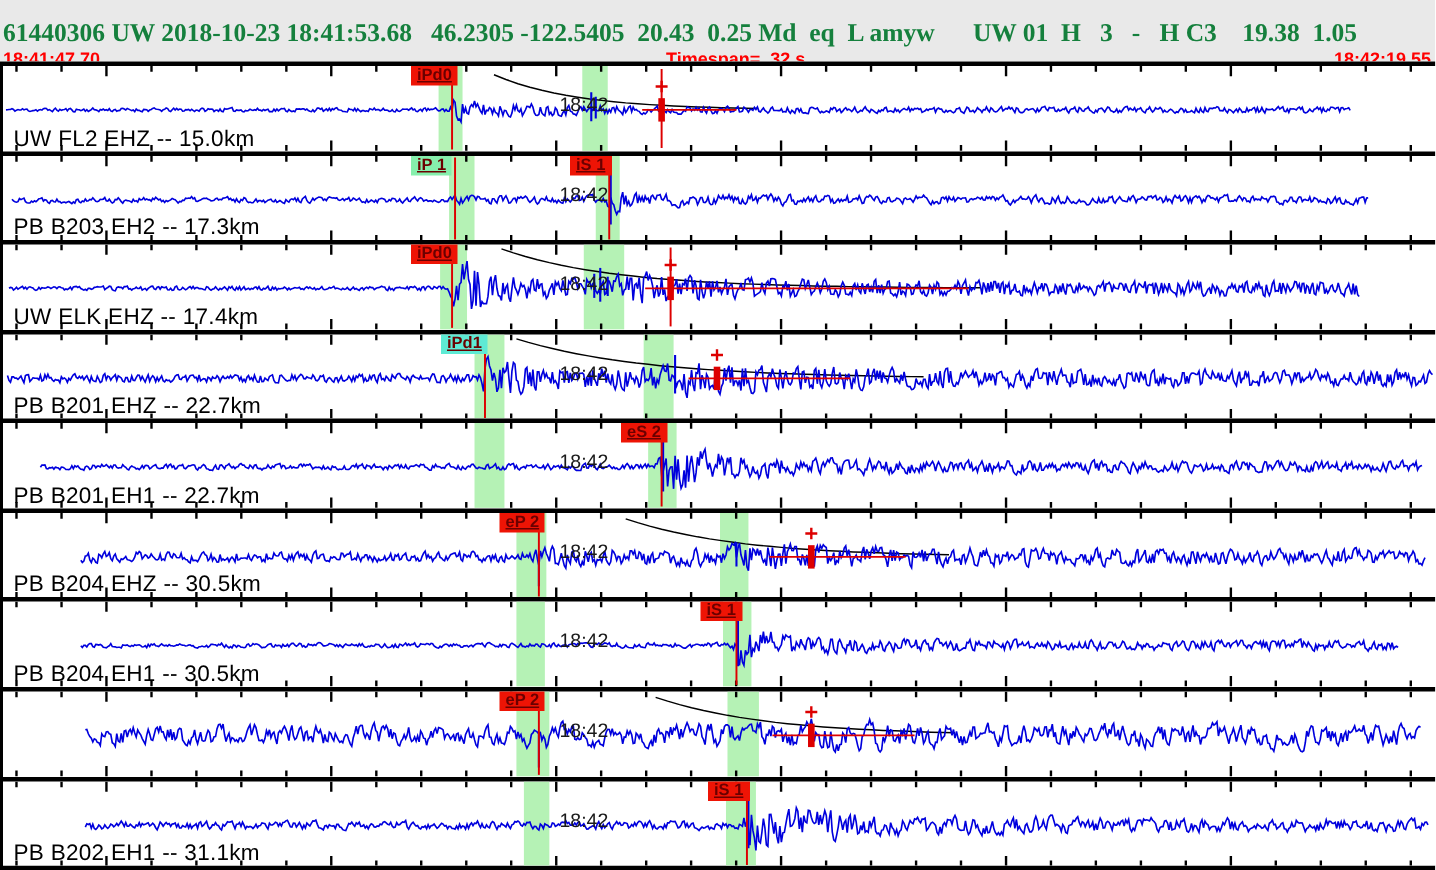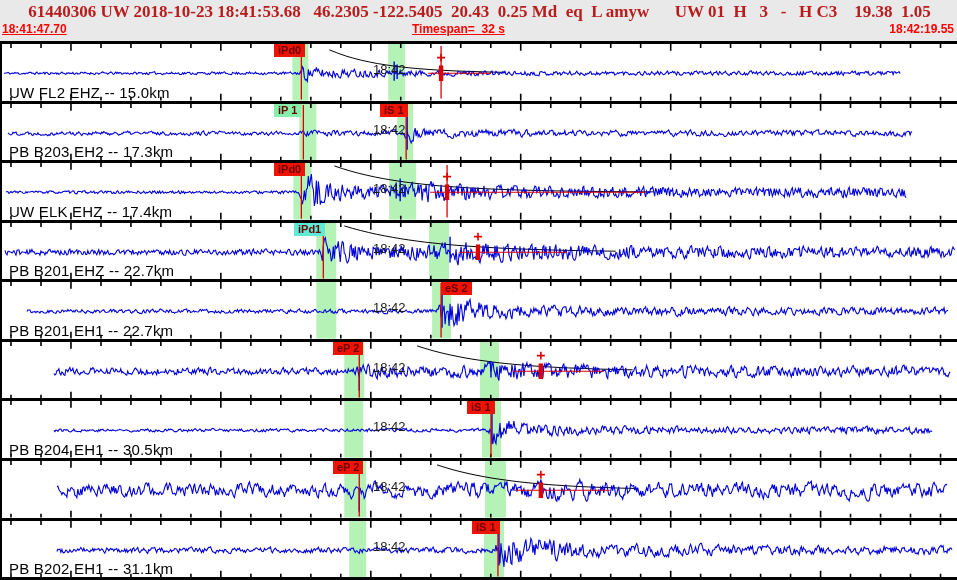--- a/index.html
+++ b/index.html
@@ -1,32 +1,32 @@
 <!DOCTYPE html>
 <html><head>
 <meta charset="utf-8">
 <style>
   html,body{margin:0;padding:0;background:#fff;}
   #app{position:relative;width:957px;height:580px;background:#ffffff;overflow:hidden;
        font-family:"Liberation Sans",sans-serif;}
   #header{position:absolute;top:0;left:0;right:0;height:41px;background:#e9e9e9;}
-  #event-line{white-space:pre;color:#b91c1c;font:bold 17px "Liberation Serif",serif;
-              padding:1px 0 0 2px;line-height:21px;overflow:hidden;text-align:center;}
+  #event-line{white-space:pre;color:#15803d;font:bold 17px "Liberation Serif",serif;
+              padding:11px 0 0 2px;line-height:21px;overflow:hidden;}
   #time-row{position:relative;height:18px;color:#ff0000;font:bold 12px "Liberation Sans",sans-serif;}
   #window-start{position:absolute;left:2px;top:0;text-decoration:underline;}
-  #timespan{position:absolute;left:412px;top:0;white-space:pre;text-decoration:underline;}
+  #timespan{position:absolute;left:444px;top:0;white-space:pre;text-decoration:underline;}
   #window-end{position:absolute;right:3px;top:0;}
   #traces{position:absolute;top:41px;left:0;right:0;bottom:0;display:flex;flex-direction:column;
           border-left:2px solid #000;border-bottom:3px solid #000;box-sizing:border-box;background:#fff;}
   .panel{position:relative;flex:1;border-top:3px solid #000;box-sizing:border-box;background:#fff;}
   .trace-svg{position:absolute;left:0;top:0;width:100%;height:100%;display:block;}
   .minute-label{position:absolute;top:18px;color:#1a1a1a;font:13px "Liberation Sans",sans-serif;
                 z-index:2;white-space:pre;}
   .pick-label{position:absolute;top:0;height:13px;line-height:13px;padding:0 4px;z-index:3;
-              font:bold 11px "Liberation Sans",sans-serif;white-space:pre;}
+              font:bold 11px "Liberation Sans",sans-serif;white-space:pre;text-decoration:underline;}
   .sta-label{position:absolute;bottom:0;left:7px;color:#000;z-index:2;
              font:15px "Liberation Sans",sans-serif;letter-spacing:.2px;white-space:pre;text-align:right;}
 </style>
 </head>
 <body>
 
 <div id="app">
   <div id="header">
     <div id="event-line">61440306 UW 2018-10-23 18:41:53.68   46.2305 -122.5405  20.43  0.25 Md  eq  L amyw      UW 01  H   3   -   H C3    19.38  1.05</div>
     <div id="time-row">
@@ -116,41 +116,42 @@
       <div class="panel">
         <svg class="trace-svg" viewBox="0 0 957 58" preserveAspectRatio="none">
           <rect x="315" y="0" width="20" height="58" fill="#b5f2b5"></rect>
           <rect x="431" y="0" width="19" height="58" fill="#b5f2b5"></rect>
           <path d="M9.0 0V4M9.0 54V58M39.1 0V4M39.1 54V58M69.1 0V7M69.1 51V58M99.2 0V4M99.2 54V58M129.2 0V4M129.2 54V58M159.2 0V4M159.2 54V58M189.3 0V4M189.3 54V58M219.3 0V7M219.3 51V58M249.4 0V4M249.4 54V58M279.4 0V4M279.4 54V58M309.5 0V4M309.5 54V58M339.5 0V4M339.5 54V58M369.6 0V7M369.6 51V58M399.6 0V4M399.6 54V58M429.7 0V4M429.7 54V58M459.7 0V4M459.7 54V58M489.8 0V4M489.8 54V58M519.8 0V7M519.8 51V58M549.9 0V4M549.9 54V58M579.9 0V4M579.9 54V58M610.0 0V4M610.0 54V58M640.0 0V4M640.0 54V58M670.1 0V7M670.1 51V58M700.1 0V4M700.1 54V58M730.1 0V4M730.1 54V58M760.2 0V4M760.2 54V58M790.2 0V4M790.2 54V58M820.3 0V7M820.3 51V58M850.3 0V4M850.3 54V58M880.4 0V4M880.4 54V58M910.4 0V4M910.4 54V58M940.5 0V4M940.5 54V58" stroke="#000" stroke-width="1.6" fill="none"></path>
           <polyline points="25,30.2 26,28.8 27,28.8 28,28.7 29,31.1 30,31.4 31,30.5 32,30.7 33,30.2 34,31.5 35,30.2 36,30.5 37,30.7 38,31.9 39,30.1 40,30.3 41,30.8 42,31.8 43,31.8 44,31.9 45,31.3 46,29.2 47,31.2 48,29.2 49,30.0 50,29.3 51,30.7 52,31.6 53,31.7 54,32.3 55,30.0 56,29.5 57,30.1 58,31.7 59,31.2 60,28.9 61,29.0 62,30.7 63,29.5 64,29.5 65,30.2 66,28.3 67,29.6 68,29.4 69,28.4 70,29.5 71,30.6 72,29.3 73,30.8 74,28.7 75,28.7 76,30.4 77,30.8 78,30.6 79,30.6 80,28.5 81,29.6 82,30.3 83,31.6 84,32.1 85,30.2 86,29.4 87,30.0 88,30.4 89,31.4 90,31.0 91,31.9 92,30.7 93,29.1 94,30.8 95,29.1 96,29.0 97,29.3 98,31.3 99,30.7 100,29.6 101,29.0 102,28.5 103,30.6 104,31.1 105,31.2 106,30.7 107,30.8 108,29.1 109,28.2 110,30.5 111,28.8 112,28.1 113,30.3 114,29.3 115,31.4 116,31.1 117,29.5 118,28.9 119,29.1 120,28.4 121,30.9 122,31.3 123,30.2 124,29.2 125,29.4 126,28.9 127,28.6 128,28.9 129,31.3 130,32.1 131,30.4 132,30.7 133,29.2 134,28.4 135,29.3 136,31.3 137,31.4 138,32.2 139,32.2 140,32.5 141,30.3 142,28.9 143,31.4 144,31.7 145,28.8 146,28.6 147,29.9 148,31.2 149,29.2 150,28.8 151,27.9 152,29.6 153,30.7 154,29.7 155,31.2 156,30.1 157,29.9 158,28.2 159,27.7 160,28.8 161,28.8 162,30.2 163,30.6 164,31.1 165,28.8 166,29.7 167,31.1 168,28.9 169,28.6 170,30.8 171,31.2 172,31.0 173,32.1 174,31.0 175,31.0 176,30.7 177,28.7 178,30.3 179,31.1 180,29.5 181,30.3 182,28.7 183,28.3 184,28.0 185,27.7 186,30.7 187,29.0 188,29.3 189,31.3 190,30.8 191,30.6 192,29.3 193,30.8 194,30.1 195,30.5 196,30.7 197,30.6 198,28.6 199,28.1 200,29.7 201,28.2 202,29.3 203,28.5 204,28.8 205,28.0 206,29.6 207,31.4 208,30.5 209,30.2 210,30.4 211,30.2 212,30.6 213,31.7 214,29.4 215,31.4 216,31.1 217,30.1 218,31.3 219,32.0 220,29.4 221,30.3 222,30.0 223,31.4 224,32.0 225,31.5 226,31.8 227,31.4 228,29.4 229,31.6 230,31.8 231,31.8 232,31.1 233,29.5 234,29.0 235,30.0 236,28.2 237,30.9 238,29.1 239,29.1 240,28.0 241,30.4 242,31.2 243,28.8 244,29.4 245,29.4 246,31.1 247,29.6 248,28.2 249,30.3 250,30.0 251,30.2 252,29.7 253,30.4 254,31.9 255,30.3 256,30.1 257,31.7 258,29.1 259,29.9 260,31.0 261,29.8 262,28.7 263,29.2 264,28.4 265,30.9 266,28.7 267,30.5 268,30.7 269,28.7 270,30.9 271,31.4 272,29.7 273,29.4 274,29.6 275,29.2 276,28.5 277,29.2 278,29.9 279,28.2 280,28.7 281,28.3 282,30.2 283,30.4 284,31.4 285,32.2 286,32.3 287,29.3 288,30.5 289,28.3 290,29.8 291,29.7 292,30.0 293,31.0 294,30.4 295,31.0 296,29.1 297,28.3 298,27.6 299,29.8 300,30.0 301,30.1 302,30.9 303,31.5 304,29.2 305,31.3 306,32.0 307,29.9 308,31.0 309,31.6 310,30.1 311,29.4 312,30.0 313,28.3 314,28.1 315,29.4 316,30.8 317,31.1 318,30.2 319,30.6 320,30.8 321,31.2 322,31.5 323,29.0 324,28.4 325,31.1 326,30.4 327,30.1 328,29.0 329,27.9 330,31.1 331,30.2 332,31.9 333,31.9 334,30.1 335,31.9 336,31.3 337,28.9 338,27.9 339,28.8 340,28.0 341,27.7 342,30.9 343,29.1 344,31.3 345,32.1 346,30.7 347,30.3 348,29.8 349,30.9 350,28.9 351,29.2 352,29.1 353,28.7 354,30.3 355,29.7 356,28.7 357,30.0 358,30.5 359,30.7 360,30.4 361,29.0 362,31.4 363,29.7 364,28.1 365,30.0 366,31.9 367,31.0 368,29.4 369,30.1 370,29.5 371,29.1 372,30.8 373,28.8 374,30.5 375,30.8 376,31.2 377,32.0 378,29.8 379,30.8 380,29.5 381,29.9 382,31.6 383,32.4 384,32.3 385,32.5 386,32.5 387,29.3 388,28.2 389,27.5 390,30.7 391,30.8 392,28.5 393,29.6 394,28.7 395,28.7 396,31.1 397,31.9 398,30.0 399,28.2 400,30.8 401,31.2 402,30.5 403,30.0 404,29.8 405,28.8 406,30.0 407,31.1 408,30.1 409,31.2 410,30.7 411,31.8 412,31.8 413,30.6 414,29.0 415,30.9 416,28.9 417,27.7 418,29.0 419,31.1 420,29.4 421,31.3 422,30.1 423,28.5 424,28.7 425,30.7 426,28.8 427,30.8 428,29.3 429,28.1 430,30.4 431,28.3 432,29.9 433,29.4 434,29.4 435,30.6 436,27.9 437,28.0 438,24.2 439,23.5 440,35.4 441,33.2 442,28.5 443,24.3 444,43.4 445,32.4 446,30.1 447,30.0 448,45.0 449,22.4 450,38.7 451,24.9 452,38.5 453,44.6 454,42.2 455,32.3 456,44.3 457,22.2 458,40.2 459,28.0 460,22.4 461,30.3 462,40.4 463,34.1 464,23.4 465,29.1 466,19.4 467,24.4 468,20.1 469,17.9 470,26.0 471,31.7 472,27.3 473,31.3 474,36.6 475,31.7 476,28.7 477,30.2 478,21.1 479,28.4 480,23.2 481,25.3 482,35.8 483,29.8 484,23.8 485,27.1 486,23.3 487,34.9 488,35.0 489,37.3 490,35.3 491,35.9 492,33.2 493,23.8 494,27.4 495,25.4 496,30.8 497,29.2 498,33.2 499,36.7 500,34.5 501,29.7 502,33.5 503,34.5 504,32.9 505,37.7 506,35.4 507,30.1 508,29.2 509,27.9 510,34.8 511,37.9 512,29.0 513,27.8 514,29.0 515,27.4 516,30.6 517,25.5 518,28.4 519,34.5 520,25.7 521,30.7 522,30.7 523,33.2 524,30.3 525,32.5 526,34.5 527,33.5 528,35.8 529,33.4 530,28.0 531,30.3 532,31.6 533,26.7 534,29.8 535,27.3 536,29.7 537,28.7 538,32.7 539,30.1 540,32.7 541,26.2 542,25.5 543,24.0 544,27.5 545,32.4 546,34.7 547,29.0 548,26.9 549,29.6 550,27.3 551,25.1 552,26.7 553,23.9 554,23.8 555,27.0 556,27.9 557,28.1 558,33.4 559,30.7 560,35.2 561,28.8 562,26.5 563,25.6 564,25.4 565,25.5 566,31.2 567,30.4 568,29.9 569,27.5 570,25.4 571,31.9 572,31.3 573,32.4 574,33.7 575,35.6 576,31.5 577,32.0 578,27.7 579,24.7 580,28.2 581,32.2 582,29.4 583,31.1 584,28.2 585,26.1 586,26.9 587,30.8 588,29.8 589,31.8 590,26.6 591,31.7 592,34.6 593,30.0 594,34.4 595,33.4 596,31.7 597,27.8 598,32.0 599,27.1 600,29.1 601,30.8 602,31.4 603,34.2 604,34.7 605,29.8 606,34.3 607,28.7 608,32.1 609,33.6 610,30.8 611,31.3 612,33.6 613,29.2 614,32.4 615,28.0 616,30.6 617,26.8 618,28.8 619,29.5 620,27.8 621,26.2 622,28.4 623,32.9 624,28.8 625,26.6 626,28.7 627,31.3 628,33.4 629,30.6 630,33.1 631,33.1 632,30.0 633,26.9 634,27.3 635,31.6 636,28.6 637,28.1 638,31.4 639,27.7 640,27.3 641,30.3 642,31.6 643,27.8 644,26.8 645,25.4 646,30.9 647,27.9 648,32.5 649,31.5 650,30.1 651,33.5 652,29.5 653,28.1 654,26.1 655,29.2 656,33.4 657,29.8 658,33.2 659,27.4 660,30.4 661,33.8 662,29.7 663,30.8 664,29.7 665,27.7 666,32.4 667,30.0 668,30.4 669,31.4 670,29.1 671,25.9 672,26.1 673,29.3 674,29.1 675,33.3 676,34.7 677,35.5 678,33.0 679,33.5 680,34.6 681,28.4 682,32.8 683,31.6 684,31.0 685,26.8 686,26.0 687,27.4 688,32.4 689,27.8 690,31.8 691,32.9 692,31.0 693,26.9 694,32.3 695,32.3 696,30.3 697,29.0 698,30.7 699,28.1 700,30.1 701,27.7 702,30.4 703,29.1 704,32.9 705,31.5 706,32.1 707,29.5 708,28.3 709,29.7 710,27.9 711,30.2 712,27.1 713,29.0 714,30.7 715,28.3 716,29.5 717,27.1 718,27.4 719,30.1 720,27.9 721,31.8 722,32.2 723,29.2 724,32.4 725,34.4 726,31.5 727,27.7 728,26.0 729,25.2 730,31.0 731,27.7 732,32.6 733,27.8 734,26.2 735,29.5 736,28.2 737,28.5 738,32.8 739,31.8 740,33.6 741,33.7 742,29.2 743,28.8 744,31.6 745,31.9 746,28.1 747,26.2 748,27.3 749,27.6 750,29.2 751,30.6 752,33.7 753,34.6 754,29.8 755,27.2 756,29.1 757,31.4 758,33.7 759,29.8 760,31.3 761,27.8 762,30.2 763,26.6 764,29.2 765,31.1 766,29.3 767,29.4 768,31.8 769,31.4 770,31.2 771,32.9 772,33.6 773,32.7 774,32.2 775,33.2 776,29.5 777,31.1 778,32.6 779,31.6 780,30.3 781,27.0 782,30.8 783,31.7 784,28.8 785,33.0 786,30.4 787,27.8 788,26.1 789,27.3 790,26.7 791,27.3 792,30.9 793,33.2 794,34.2 795,32.0 796,28.8 797,29.2 798,29.9 799,29.5 800,28.3 801,30.0 802,32.8 803,31.9 804,28.2 805,31.8 806,31.3 807,30.8 808,28.4 809,31.4 810,30.2 811,31.0 812,29.8 813,32.2 814,28.7 815,29.8 816,32.9 817,32.6 818,33.8 819,34.5 820,29.2 821,28.4 822,31.1 823,27.5 824,26.1 825,29.8 826,32.0 827,31.0 828,27.0 829,26.8 830,28.6 831,27.6 832,32.1 833,27.6 834,28.5 835,29.7 836,30.0 837,32.9 838,33.3 839,33.9 840,33.3 841,33.5 842,29.1 843,26.5 844,26.8 845,31.6 846,28.7 847,29.1 848,31.8 849,30.2 850,28.3 851,26.3 852,25.8 853,29.5 854,26.8 855,29.1 856,31.5 857,32.6 858,32.3 859,30.5 860,27.0 861,28.5 862,28.7 863,26.8 864,28.7 865,32.5 866,29.4 867,30.2 868,32.5 869,32.1 870,33.1 871,29.7 872,33.1 873,33.4 874,29.8 875,33.1 876,27.7 877,26.5 878,27.4 879,31.0 880,29.0 881,26.3 882,30.8 883,29.6 884,27.6 885,26.6 886,31.0 887,30.2 888,28.7 889,29.7 890,30.4 891,27.3 892,31.8 893,31.9 894,33.0 895,29.8 896,29.3 897,27.2 898,31.9 899,28.1 900,28.9 901,26.7 902,31.1 903,30.2 904,29.4 905,31.4 906,28.4 907,29.7 908,31.3 909,30.6 910,28.3 911,30.2 912,28.5 913,29.9 914,32.9 915,29.9 916,32.1 917,31.9 918,30.4 919,32.1 920,33.1 921,31.3 922,27.6 923,30.5 924,33.0 925,29.4 926,26.5 927,26.2 928,29.6 929,31.1 930,31.6 931,29.1 932,30.4 933,29.5 934,26.7 935,25.6 936,29.7 937,29.1 938,29.3 939,32.3 940,29.3 941,28.9 942,27.8 943,29.4 944,26.6 945,32.1 946,30.1 947,29.4 948,29.0" stroke="#0000dd" stroke-width="1.1" fill="none"></polyline>
           <line x1="441" y1="4.0" x2="441" y2="46.9" stroke="#0000dd" stroke-width="1.4"></line>
           <line x1="440" y1="1" x2="440" y2="57" stroke="#dd0000" stroke-width="1.3"></line>
         </svg>
         <div class="minute-label" style="left: 371px;">18:42</div>
-        <div class="pick-label" style="left: 412px; background: rgb(238, 20, 5); color: rgb(107, 0, 0); margin-left: 27px;">eS 2</div>
+        <div class="pick-label" style="left: 412px; background: rgb(238, 20, 5); color: rgb(107, 0, 0);">eS 2</div>
         <div class="sta-label">PB B201 EH1 -- 22.7km</div>
       </div>
       <div class="panel">
         <svg class="trace-svg" viewBox="0 0 957 58" preserveAspectRatio="none">
           <rect x="343" y="0" width="20" height="58" fill="#b5f2b5"></rect>
           <rect x="479" y="0" width="19" height="58" fill="#b5f2b5"></rect>
           <path d="M9.0 0V4M9.0 54V58M39.1 0V4M39.1 54V58M69.1 0V7M69.1 51V58M99.2 0V4M99.2 54V58M129.2 0V4M129.2 54V58M159.2 0V4M159.2 54V58M189.3 0V4M189.3 54V58M219.3 0V7M219.3 51V58M249.4 0V4M249.4 54V58M279.4 0V4M279.4 54V58M309.5 0V4M309.5 54V58M339.5 0V4M339.5 54V58M369.6 0V7M369.6 51V58M399.6 0V4M399.6 54V58M429.7 0V4M429.7 54V58M459.7 0V4M459.7 54V58M489.8 0V4M489.8 54V58M519.8 0V7M519.8 51V58M549.9 0V4M549.9 54V58M579.9 0V4M579.9 54V58M610.0 0V4M610.0 54V58M640.0 0V4M640.0 54V58M670.1 0V7M670.1 51V58M700.1 0V4M700.1 54V58M730.1 0V4M730.1 54V58M760.2 0V4M760.2 54V58M790.2 0V4M790.2 54V58M820.3 0V7M820.3 51V58M850.3 0V4M850.3 54V58M880.4 0V4M880.4 54V58M910.4 0V4M910.4 54V58M940.5 0V4M940.5 54V58" stroke="#000" stroke-width="1.6" fill="none"></path>
           <path d="M416 4.0L424 6.6L432 9.0L440 11.1L448 13.0L456 14.7L464 16.3L472 17.7L480 18.9L488 20.0L496 21.1L504 22.0L512 22.8L520 23.5L528 24.2L536 24.8L544 25.3L552 25.8L560 26.2L568 26.6L576 26.9L584 27.2L592 27.5L600 27.8L608 28.0L616 28.2L624 28.4L632 28.5" stroke="#000000" stroke-width="1" fill="none"></path>
           <polyline points="52,32.3 53,33.8 54,32.9 55,29.4 56,29.3 57,27.5 58,32.1 59,33.8 60,30.8 61,31.7 62,33.7 63,34.2 64,28.3 65,28.9 66,30.6 67,27.9 68,26.3 69,29.7 70,29.0 71,27.0 72,31.2 73,32.6 74,29.4 75,28.0 76,31.4 77,32.4 78,33.6 79,31.3 80,31.8 81,30.9 82,29.7 83,31.9 84,32.2 85,32.5 86,33.2 87,32.2 88,30.2 89,26.9 90,28.0 91,26.3 92,27.2 93,31.4 94,30.0 95,28.6 96,29.2 97,30.8 98,30.2 99,28.0 100,29.6 101,30.6 102,31.8 103,32.1 104,31.4 105,28.1 106,32.2 107,31.4 108,32.3 109,28.5 110,26.8 111,26.9 112,29.7 113,30.6 114,27.9 115,28.6 116,30.5 117,30.6 118,30.4 119,27.5 120,31.5 121,30.6 122,31.8 123,32.0 124,33.5 125,34.1 126,29.9 127,32.5 128,32.4 129,32.4 130,33.3 131,31.4 132,29.1 133,27.3 134,26.6 135,28.5 136,29.1 137,32.5 138,31.4 139,28.2 140,32.5 141,30.4 142,31.6 143,33.6 144,33.5 145,28.4 146,32.4 147,31.4 148,32.3 149,31.7 150,30.7 151,33.3 152,31.3 153,30.1 154,31.4 155,33.5 156,28.0 157,32.2 158,31.9 159,30.8 160,30.9 161,30.8 162,30.8 163,31.3 164,28.4 165,31.4 166,32.5 167,30.2 168,28.7 169,29.1 170,30.6 171,29.9 172,29.9 173,33.1 174,31.9 175,33.3 176,27.8 177,31.5 178,30.7 179,31.4 180,31.1 181,27.4 182,29.0 183,29.4 184,29.3 185,27.2 186,26.7 187,30.5 188,31.5 189,31.3 190,32.9 191,28.9 192,31.4 193,28.6 194,32.4 195,29.2 196,27.5 197,26.5 198,30.3 199,28.3 200,29.8 201,28.2 202,32.5 203,28.8 204,31.4 205,32.2 206,33.7 207,28.9 208,26.8 209,25.9 210,31.1 211,30.9 212,28.9 213,28.3 214,28.1 215,32.0 216,32.9 217,32.6 218,33.2 219,30.1 220,30.8 221,29.9 222,30.4 223,31.7 224,31.9 225,31.8 226,27.5 227,27.7 228,30.0 229,29.0 230,28.1 231,28.2 232,26.7 233,32.0 234,31.8 235,30.9 236,31.9 237,28.0 238,30.6 239,33.0 240,30.3 241,30.5 242,28.6 243,28.6 244,31.8 245,29.5 246,30.9 247,33.1 248,30.0 249,31.6 250,33.5 251,31.2 252,32.6 253,32.0 254,31.8 255,29.5 256,32.5 257,31.2 258,30.3 259,27.8 260,32.0 261,32.4 262,28.7 263,29.6 264,28.3 265,32.0 266,31.5 267,29.2 268,28.4 269,27.4 270,31.7 271,32.5 272,32.3 273,29.8 274,30.2 275,29.3 276,32.3 277,30.8 278,33.0 279,32.6 280,29.6 281,27.4 282,26.1 283,30.7 284,28.6 285,30.7 286,29.8 287,32.9 288,31.1 289,30.6 290,28.1 291,26.8 292,30.3 293,30.8 294,32.1 295,32.7 296,29.7 297,32.0 298,30.4 299,28.5 300,28.0 301,27.6 302,27.3 303,29.8 304,29.3 305,26.7 306,31.9 307,32.9 308,28.2 309,28.8 310,30.2 311,29.1 312,30.2 313,26.9 314,26.2 315,27.0 316,29.8 317,29.1 318,32.0 319,31.9 320,33.5 321,31.2 322,32.5 323,30.4 324,29.4 325,29.3 326,32.8 327,29.2 328,31.1 329,28.6 330,32.6 331,33.5 332,30.6 333,29.7 334,32.7 335,33.5 336,28.5 337,31.0 338,31.3 339,30.5 340,29.3 341,30.3 342,31.3 343,30.2 344,28.6 345,31.2 346,31.7 347,27.6 348,30.1 349,30.2 350,28.7 351,30.2 352,27.7 353,31.4 354,33.2 355,28.3 356,25.2 357,31.3 358,35.9 359,25.9 360,29.8 361,26.3 362,23.7 363,27.7 364,29.9 365,33.0 366,25.4 367,22.8 368,24.8 369,34.5 370,34.4 371,35.3 372,31.7 373,27.5 374,31.9 375,36.0 376,37.7 377,28.6 378,32.5 379,34.6 380,26.8 381,25.9 382,31.6 383,33.2 384,29.0 385,34.7 386,36.5 387,33.3 388,35.8 389,26.2 390,29.4 391,33.3 392,28.5 393,27.0 394,33.0 395,31.8 396,35.7 397,31.9 398,32.3 399,31.4 400,33.4 401,29.4 402,25.9 403,32.1 404,34.0 405,35.4 406,33.4 407,25.6 408,26.7 409,28.7 410,32.4 411,29.6 412,30.0 413,34.5 414,32.8 415,28.7 416,31.3 417,29.9 418,31.8 419,25.9 420,25.9 421,28.2 422,25.8 423,30.9 424,31.0 425,26.6 426,27.5 427,32.4 428,28.0 429,34.2 430,34.9 431,29.1 432,34.5 433,28.9 434,27.3 435,34.1 436,31.4 437,31.1 438,30.7 439,27.5 440,27.7 441,28.7 442,26.2 443,26.9 444,27.2 445,28.2 446,34.3 447,30.7 448,29.6 449,32.6 450,36.0 451,33.8 452,36.2 453,30.6 454,34.1 455,33.8 456,35.7 457,32.7 458,36.1 459,36.6 460,32.7 461,31.5 462,25.6 463,24.1 464,27.9 465,34.4 466,36.5 467,34.0 468,32.9 469,28.1 470,30.9 471,28.4 472,34.0 473,29.1 474,32.7 475,31.7 476,34.4 477,28.6 478,30.0 479,29.4 480,34.0 481,27.8 482,31.0 483,28.7 484,23.1 485,25.3 486,24.0 487,20.8 488,21.8 489,20.5 490,30.4 491,24.2 492,20.6 493,28.6 494,31.9 495,35.9 496,25.4 497,36.8 498,39.5 499,24.2 500,32.2 501,24.5 502,25.5 503,29.1 504,24.3 505,29.0 506,25.5 507,30.7 508,33.6 509,31.9 510,36.1 511,23.6 512,29.2 513,36.4 514,23.7 515,30.8 516,38.2 517,32.1 518,28.2 519,28.1 520,36.2 521,27.7 522,21.4 523,34.7 524,26.4 525,24.3 526,21.2 527,25.7 528,25.8 529,22.9 530,22.9 531,32.0 532,31.8 533,35.8 534,28.3 535,31.1 536,35.8 537,28.6 538,36.1 539,26.1 540,33.1 541,28.3 542,36.7 543,25.0 544,22.4 545,27.0 546,22.1 547,24.1 548,21.7 549,22.9 550,23.6 551,34.6 552,30.5 553,32.5 554,30.7 555,27.1 556,35.6 557,32.6 558,33.7 559,26.0 560,30.6 561,28.7 562,24.0 563,22.5 564,29.7 565,25.0 566,30.1 567,36.5 568,31.2 569,30.5 570,28.7 571,31.9 572,32.1 573,33.3 574,26.3 575,23.2 576,31.7 577,24.8 578,27.5 579,31.3 580,26.0 581,23.8 582,27.9 583,22.9 584,26.0 585,26.2 586,23.8 587,23.6 588,28.5 589,29.1 590,32.1 591,36.8 592,29.5 593,25.2 594,32.7 595,25.4 596,32.6 597,26.7 598,27.3 599,31.9 600,30.4 601,30.5 602,28.7 603,29.5 604,28.9 605,29.7 606,35.6 607,37.4 608,26.5 609,30.2 610,30.4 611,29.6 612,27.3 613,30.4 614,25.2 615,33.1 616,26.2 617,32.8 618,29.9 619,27.8 620,27.7 621,24.8 622,24.8 623,30.0 624,35.0 625,26.5 626,32.2 627,35.0 628,36.8 629,33.0 630,30.7 631,34.8 632,30.6 633,29.9 634,26.6 635,25.4 636,32.6 637,31.7 638,32.0 639,31.3 640,35.4 641,29.1 642,28.4 643,33.8 644,31.2 645,28.1 646,24.0 647,27.5 648,29.9 649,35.2 650,35.9 651,36.1 652,32.0 653,26.7 654,30.2 655,25.4 656,29.2 657,25.2 658,28.7 659,29.8 660,34.1 661,34.2 662,36.3 663,28.6 664,30.1 665,28.9 666,34.5 667,33.1 668,28.8 669,29.1 670,29.6 671,26.4 672,32.0 673,30.0 674,28.5 675,29.4 676,31.9 677,30.9 678,30.6 679,27.9 680,28.8 681,24.8 682,24.4 683,33.5 684,36.3 685,37.0 686,31.3 687,25.2 688,25.9 689,25.8 690,24.3 691,26.7 692,31.4 693,30.9 694,26.6 695,24.2 696,27.6 697,27.7 698,27.9 699,32.6 700,26.9 701,28.8 702,27.5 703,29.5 704,35.1 705,29.1 706,28.1 707,26.5 708,31.0 709,33.8 710,30.2 711,32.2 712,31.8 713,31.8 714,33.9 715,34.6 716,36.0 717,31.1 718,31.4 719,30.9 720,28.6 721,28.7 722,32.1 723,28.4 724,33.7 725,32.5 726,35.7 727,29.9 728,32.3 729,29.4 730,25.1 731,24.0 732,30.9 733,28.0 734,33.2 735,36.0 736,36.8 737,31.4 738,30.7 739,31.3 740,31.1 741,25.3 742,28.4 743,28.7 744,24.9 745,26.2 746,26.8 747,33.8 748,34.5 749,34.3 750,32.9 751,35.3 752,36.2 753,33.5 754,36.1 755,32.8 756,33.8 757,27.2 758,24.7 759,33.4 760,32.0 761,29.7 762,27.9 763,25.3 764,33.2 765,33.9 766,30.3 767,34.3 768,28.0 769,33.9 770,26.6 771,25.5 772,27.9 773,24.9 774,25.5 775,24.8 776,27.5 777,27.4 778,32.2 779,30.0 780,34.4 781,28.5 782,26.8 783,30.8 784,33.3 785,30.2 786,31.6 787,34.2 788,30.2 789,28.8 790,32.8 791,35.7 792,31.7 793,34.8 794,26.8 795,26.6 796,30.7 797,34.7 798,26.5 799,30.3 800,33.0 801,29.2 802,28.4 803,30.2 804,27.5 805,30.1 806,33.0 807,29.2 808,33.4 809,33.2 810,27.3 811,31.2 812,34.9 813,34.3 814,27.7 815,27.2 816,31.3 817,34.7 818,30.1 819,26.9 820,24.8 821,25.5 822,27.6 823,32.0 824,31.5 825,27.7 826,31.2 827,32.3 828,34.7 829,30.4 830,33.7 831,31.8 832,30.5 833,27.0 834,32.0 835,33.1 836,28.9 837,28.7 838,26.3 839,28.7 840,34.1 841,35.8 842,31.4 843,29.5 844,29.2 845,32.2 846,31.4 847,26.6 848,29.7 849,31.6 850,30.3 851,28.1 852,25.2 853,24.2 854,27.2 855,27.3 856,30.9 857,28.4 858,32.5 859,34.9 860,28.5 861,30.0 862,33.3 863,28.9 864,32.0 865,31.5 866,26.4 867,29.6 868,25.5 869,29.4 870,33.8 871,28.4 872,32.6 873,32.6 874,29.3 875,30.3 876,28.0 877,28.7 878,28.0 879,29.7 880,32.2 881,34.2 882,31.8 883,28.3 884,25.6 885,30.5 886,31.5 887,33.8 888,35.6 889,29.7 890,31.8 891,32.2 892,26.3 893,32.7 894,32.4 895,26.9 896,24.9 897,33.1 898,31.2 899,29.5 900,31.2 901,30.9 902,25.9 903,24.1 904,23.7 905,28.3 906,25.4 907,29.2 908,29.8 909,32.1 910,30.3 911,30.5 912,25.5 913,26.2 914,27.6 915,33.5 916,33.7 917,29.6 918,31.8 919,29.5 920,27.2 921,28.0 922,26.0 923,30.2 924,28.2 925,27.3 926,25.8 927,27.5 928,26.8 929,26.6 930,31.2 931,30.7 932,29.3 933,26.4 934,28.0 935,27.7 936,29.6 937,27.1 938,27.5 939,32.6 940,29.5 941,28.5 942,26.1 943,27.9 944,33.2 945,32.0 946,34.9 947,34.5 948,35.6 949,32.6 950,30.5" stroke="#0000dd" stroke-width="1.1" fill="none"></polyline>
           <line x1="358" y1="28.0" x2="358" y2="50.0" stroke="#0000dd" stroke-width="1.4"></line>
           <line x1="490" y1="20.0" x2="490" y2="36.5" stroke="#0000dd" stroke-width="1.4"></line>
           <line x1="358" y1="1" x2="358" y2="57" stroke="#dd0000" stroke-width="1.3"></line>
           <g>
             <line x1="512" y1="30" x2="603" y2="30" stroke="#dd0000" stroke-width="1.2"></line>
             <rect x="537.8" y="22" width="4.4" height="16" fill="#dd0000"></rect>
             <path d="M536 14H544M540 10V18" stroke="#dd0000" stroke-width="1.6" fill="none"></path>
           </g>
         </svg>
         <div class="minute-label" style="left: 371px;">18:42</div>
         <div class="pick-label" style="left: 331px; background: rgb(238, 20, 5); color: rgb(107, 0, 0);">eP 2</div>
+        <div class="sta-label">PB B204 EHZ -- 30.5km</div>
       </div>
       <div class="panel">
         <svg class="trace-svg" viewBox="0 0 957 58" preserveAspectRatio="none">
           <rect x="343" y="0" width="19" height="58" fill="#b5f2b5"></rect>
           <rect x="481" y="0" width="19" height="58" fill="#b5f2b5"></rect>
           <path d="M9.0 0V4M9.0 54V58M39.1 0V4M39.1 54V58M69.1 0V7M69.1 51V58M99.2 0V4M99.2 54V58M129.2 0V4M129.2 54V58M159.2 0V4M159.2 54V58M189.3 0V4M189.3 54V58M219.3 0V7M219.3 51V58M249.4 0V4M249.4 54V58M279.4 0V4M279.4 54V58M309.5 0V4M309.5 54V58M339.5 0V4M339.5 54V58M369.6 0V7M369.6 51V58M399.6 0V4M399.6 54V58M429.7 0V4M429.7 54V58M459.7 0V4M459.7 54V58M489.8 0V4M489.8 54V58M519.8 0V7M519.8 51V58M549.9 0V4M549.9 54V58M579.9 0V4M579.9 54V58M610.0 0V4M610.0 54V58M640.0 0V4M640.0 54V58M670.1 0V7M670.1 51V58M700.1 0V4M700.1 54V58M730.1 0V4M730.1 54V58M760.2 0V4M760.2 54V58M790.2 0V4M790.2 54V58M820.3 0V7M820.3 51V58M850.3 0V4M850.3 54V58M880.4 0V4M880.4 54V58M910.4 0V4M910.4 54V58M940.5 0V4M940.5 54V58" stroke="#000" stroke-width="1.6" fill="none"></path>
           <polyline points="52,30.2 53,31.4 54,29.9 55,30.0 56,31.1 57,29.5 58,28.7 59,28.8 60,30.8 61,31.2 62,29.3 63,29.5 64,29.8 65,29.4 66,30.0 67,31.3 68,31.5 69,31.7 70,30.8 71,30.3 72,28.8 73,30.8 74,30.9 75,31.0 76,31.4 77,31.3 78,31.3 79,31.8 80,29.7 81,29.9 82,30.0 83,29.7 84,30.5 85,30.8 86,30.0 87,30.6 88,29.6 89,30.0 90,29.7 91,29.6 92,30.2 93,31.1 94,31.0 95,30.2 96,31.5 97,29.3 98,30.8 99,29.1 100,29.7 101,29.0 102,30.2 103,30.4 104,30.8 105,29.8 106,29.0 107,29.9 108,30.3 109,29.9 110,30.5 111,29.4 112,30.2 113,30.3 114,30.6 115,30.3 116,29.7 117,29.8 118,29.0 119,29.6 120,29.8 121,29.9 122,30.4 123,30.2 124,29.8 125,29.6 126,30.3 127,30.2 128,31.3 129,31.6 130,31.9 131,30.9 132,30.9 133,30.5 134,30.9 135,30.9 136,30.0 137,31.3 138,30.6 139,29.3 140,29.2 141,29.6 142,29.6 143,30.4 144,29.2 145,29.7 146,28.5 147,30.1 148,31.4 149,29.7 150,30.9 151,31.7 152,30.8 153,31.7 154,29.7 155,30.0 156,31.2 157,30.0 158,30.4 159,31.3 160,31.3 161,31.6 162,31.3 163,29.5 164,29.0 165,30.6 166,30.2 167,28.8 168,29.5 169,28.9 170,29.3 171,29.7 172,30.7 173,31.7 174,31.3 175,31.4 176,30.6 177,29.5 178,29.1 179,28.9 180,30.9 181,31.2 182,29.6 183,30.3 184,30.0 185,30.1 186,31.4 187,29.3 188,30.5 189,30.5 190,29.3 191,30.9 192,29.5 193,28.6 194,28.6 195,29.9 196,30.6 197,29.8 198,28.7 199,28.9 200,31.0 201,30.2 202,31.3 203,30.8 204,29.0 205,29.7 206,29.5 207,30.2 208,29.4 209,30.0 210,28.6 211,28.1 212,28.2 213,29.1 214,30.3 215,30.3 216,30.1 217,29.8 218,28.8 219,28.9 220,29.3 221,29.6 222,30.7 223,29.6 224,30.9 225,29.6 226,30.5 227,31.4 228,29.9 229,29.1 230,29.7 231,30.0 232,30.0 233,29.1 234,29.8 235,30.1 236,29.6 237,30.7 238,28.9 239,30.2 240,28.8 241,30.5 242,31.3 243,31.3 244,30.5 245,30.9 246,30.0 247,30.6 248,30.4 249,29.2 250,29.4 251,29.4 252,30.7 253,31.6 254,30.6 255,29.0 256,30.6 257,31.5 258,31.4 259,31.2 260,29.9 261,31.4 262,29.3 263,31.1 264,31.5 265,29.2 266,29.5 267,30.4 268,29.4 269,28.4 270,30.0 271,29.0 272,30.0 273,29.3 274,29.3 275,28.3 276,30.5 277,31.1 278,30.5 279,28.9 280,29.2 281,29.2 282,29.5 283,28.8 284,28.9 285,29.6 286,28.6 287,28.9 288,30.4 289,31.1 290,31.6 291,31.9 292,30.6 293,31.4 294,30.1 295,29.4 296,29.1 297,29.5 298,30.6 299,29.5 300,30.5 301,29.0 302,29.9 303,29.2 304,30.1 305,30.0 306,31.3 307,31.3 308,30.3 309,30.3 310,30.1 311,31.1 312,30.2 313,29.9 314,31.0 315,29.8 316,29.0 317,28.8 318,28.7 319,29.1 320,28.5 321,29.9 322,31.0 323,29.0 324,28.2 325,28.1 326,28.9 327,29.5 328,30.0 329,30.8 330,30.6 331,31.1 332,29.4 333,30.8 334,29.3 335,29.5 336,29.9 337,31.2 338,31.5 339,29.2 340,28.5 341,29.1 342,29.9 343,30.7 344,31.4 345,30.1 346,28.7 347,30.7 348,30.7 349,31.2 350,30.4 351,30.9 352,29.0 353,30.3 354,30.0 355,30.4 356,29.1 357,29.2 358,30.5 359,31.1 360,29.0 361,29.1 362,29.6 363,30.8 364,30.8 365,29.5 366,31.3 367,29.1 368,28.3 369,30.2 370,30.8 371,29.4 372,30.4 373,30.8 374,29.9 375,29.7 376,29.5 377,31.1 378,29.6 379,29.2 380,29.1 381,28.7 382,28.9 383,29.9 384,28.7 385,29.3 386,28.4 387,28.6 388,28.4 389,28.2 390,28.3 391,28.6 392,30.2 393,31.2 394,31.4 395,29.0 396,28.9 397,29.4 398,28.4 399,29.0 400,29.7 401,29.0 402,28.3 403,28.5 404,29.2 405,28.2 406,30.3 407,30.8 408,30.2 409,30.5 410,28.6 411,30.6 412,30.8 413,31.6 414,31.9 415,31.4 416,29.9 417,31.0 418,31.5 419,31.6 420,31.6 421,31.8 422,29.6 423,30.9 424,30.4 425,29.4 426,30.9 427,31.2 428,31.5 429,31.6 430,29.1 431,28.3 432,29.5 433,29.4 434,29.7 435,28.4 436,30.2 437,29.7 438,30.2 439,30.0 440,30.6 441,29.4 442,29.6 443,29.5 444,29.9 445,30.4 446,29.7 447,31.1 448,30.9 449,28.8 450,30.4 451,29.8 452,30.1 453,30.7 454,31.5 455,31.9 456,31.9 457,31.0 458,30.1 459,29.4 460,31.2 461,29.9 462,29.7 463,29.2 464,29.2 465,29.5 466,30.1 467,29.6 468,30.3 469,29.2 470,29.8 471,28.4 472,28.9 473,30.7 474,29.1 475,29.1 476,28.4 477,27.9 478,30.1 479,30.4 480,29.4 481,29.7 482,28.5 483,29.7 484,28.9 485,30.3 486,31.6 487,30.6 488,32.9 489,29.0 490,30.6 491,38.2 492,43.7 493,33.4 494,41.4 495,43.7 496,33.3 497,36.1 498,34.6 499,22.7 500,38.1 501,32.2 502,33.8 503,27.5 504,30.4 505,33.9 506,22.9 507,28.5 508,20.6 509,28.6 510,23.6 511,27.9 512,26.9 513,20.7 514,27.7 515,27.9 516,31.6 517,31.3 518,33.5 519,31.4 520,29.6 521,23.6 522,25.7 523,22.9 524,23.9 525,24.5 526,23.7 527,33.9 528,31.3 529,32.9 530,27.8 531,29.7 532,31.1 533,25.8 534,29.1 535,30.2 536,33.2 537,26.9 538,24.9 539,25.8 540,32.6 541,27.8 542,30.4 543,28.8 544,25.7 545,24.6 546,26.0 547,32.5 548,31.1 549,34.8 550,33.1 551,35.9 552,31.9 553,25.9 554,25.9 555,32.5 556,34.6 557,35.7 558,27.9 559,26.1 560,28.4 561,31.5 562,32.2 563,34.8 564,29.6 565,30.0 566,26.5 567,32.8 568,33.3 569,27.1 570,28.1 571,33.6 572,33.2 573,31.1 574,29.4 575,31.3 576,34.5 577,35.4 578,32.9 579,31.7 580,33.0 581,29.0 582,32.6 583,30.6 584,30.7 585,31.3 586,27.0 587,29.0 588,33.1 589,33.9 590,30.6 591,29.5 592,27.7 593,28.9 594,31.9 595,34.1 596,28.8 597,29.9 598,32.0 599,32.0 600,31.6 601,27.0 602,25.6 603,28.9 604,26.1 605,26.5 606,29.8 607,31.3 608,30.4 609,29.9 610,26.2 611,31.8 612,31.1 613,33.5 614,29.3 615,27.2 616,26.4 617,28.9 618,28.8 619,33.0 620,31.5 621,33.2 622,28.3 623,26.5 624,25.2 625,25.5 626,28.5 627,28.2 628,30.3 629,29.0 630,27.8 631,31.6 632,29.8 633,27.5 634,29.5 635,33.2 636,32.7 637,28.6 638,32.8 639,33.7 640,33.1 641,32.3 642,31.7 643,32.0 644,27.9 645,28.3 646,26.1 647,30.5 648,33.2 649,33.6 650,28.0 651,29.5 652,27.3 653,29.8 654,29.4 655,30.2 656,30.2 657,32.0 658,27.7 659,27.8 660,30.2 661,31.3 662,27.2 663,28.7 664,28.9 665,29.5 666,30.6 667,31.4 668,29.2 669,32.9 670,29.1 671,27.3 672,28.4 673,32.3 674,30.0 675,26.9 676,25.8 677,25.8 678,30.9 679,29.2 680,29.5 681,27.8 682,30.1 683,30.1 684,28.7 685,27.6 686,31.5 687,30.8 688,31.2 689,31.8 690,29.6 691,28.5 692,30.4 693,30.5 694,28.3 695,30.6 696,29.5 697,31.4 698,27.5 699,28.8 700,30.9 701,33.0 702,32.3 703,29.2 704,29.7 705,31.0 706,27.9 707,31.6 708,31.0 709,30.8 710,30.1 711,32.6 712,33.0 713,30.5 714,28.9 715,32.3 716,30.3 717,31.2 718,31.5 719,28.1 720,30.8 721,31.8 722,31.1 723,28.0 724,31.7 725,32.1 726,27.7 727,26.3 728,27.8 729,30.6 730,31.1 731,33.3 732,30.5 733,28.1 734,32.2 735,31.3 736,32.3 737,31.3 738,29.2 739,27.8 740,27.9 741,28.0 742,30.4 743,29.0 744,31.8 745,31.8 746,31.2 747,29.5 748,27.2 749,27.9 750,30.5 751,32.4 752,32.0 753,30.9 754,32.8 755,32.4 756,32.9 757,31.3 758,28.1 759,30.1 760,29.9 761,32.4 762,30.0 763,30.9 764,28.8 765,29.2 766,31.2 767,31.1 768,30.8 769,33.3 770,31.5 771,31.1 772,29.6 773,30.6 774,30.8 775,28.1 776,28.7 777,28.7 778,29.4 779,29.1 780,32.4 781,33.4 782,29.8 783,28.4 784,27.4 785,30.8 786,30.1 787,28.8 788,27.0 789,27.6 790,31.1 791,32.7 792,33.5 793,30.7 794,27.6 795,27.2 796,28.1 797,31.5 798,29.4 799,31.6 800,32.6 801,28.0 802,30.7 803,27.5 804,29.6 805,31.2 806,30.9 807,27.8 808,32.3 809,33.7 810,28.4 811,27.4 812,26.5 813,28.4 814,26.7 815,28.8 816,30.6 817,30.8 818,28.5 819,28.3 820,31.2 821,29.2 822,28.3 823,27.8 824,26.8 825,30.1 826,28.6 827,26.5 828,26.6 829,29.7 830,30.3 831,31.9 832,29.8 833,29.9 834,32.1 835,29.3 836,28.0 837,27.4 838,28.6 839,29.0 840,27.3 841,31.1 842,27.5 843,31.4 844,27.5 845,31.8 846,33.6 847,28.2 848,27.1 849,27.2 850,27.5 851,30.2 852,27.7 853,31.0 854,27.6 855,26.5 856,26.8 857,31.4 858,29.9 859,29.3 860,31.0 861,28.9 862,30.5 863,27.1 864,28.0 865,27.6 866,26.1 867,25.7 868,31.5 869,27.6 870,29.1 871,30.8 872,27.8 873,29.6 874,30.9 875,33.2 876,33.9 877,29.5 878,32.5 879,29.4 880,30.5 881,30.1 882,29.9 883,32.8 884,30.3 885,31.0 886,27.6 887,30.7 888,31.3 889,28.5 890,26.9 891,27.9 892,26.9 893,30.0 894,31.0 895,31.8 896,31.2 897,30.8 898,29.0 899,29.4 900,29.5 901,31.2 902,30.2 903,31.1 904,28.8 905,28.1 906,27.3 907,29.6 908,29.3 909,26.9 910,31.8 911,32.5 912,33.9 913,31.7 914,32.3 915,29.6 916,27.7 917,31.7 918,32.7 919,29.5 920,30.1 921,29.1 922,32.7 923,31.0 924,32.8 925,28.5 926,28.8 927,31.9 928,28.2 929,32.3 930,31.1 931,30.6 932,31.4" stroke="#0000dd" stroke-width="1.1" fill="none"></polyline>
           <line x1="491" y1="8.0" x2="491" y2="44.3" stroke="#0000dd" stroke-width="1.4"></line>
           <line x1="490" y1="1" x2="490" y2="57" stroke="#dd0000" stroke-width="1.3"></line>
         </svg>

